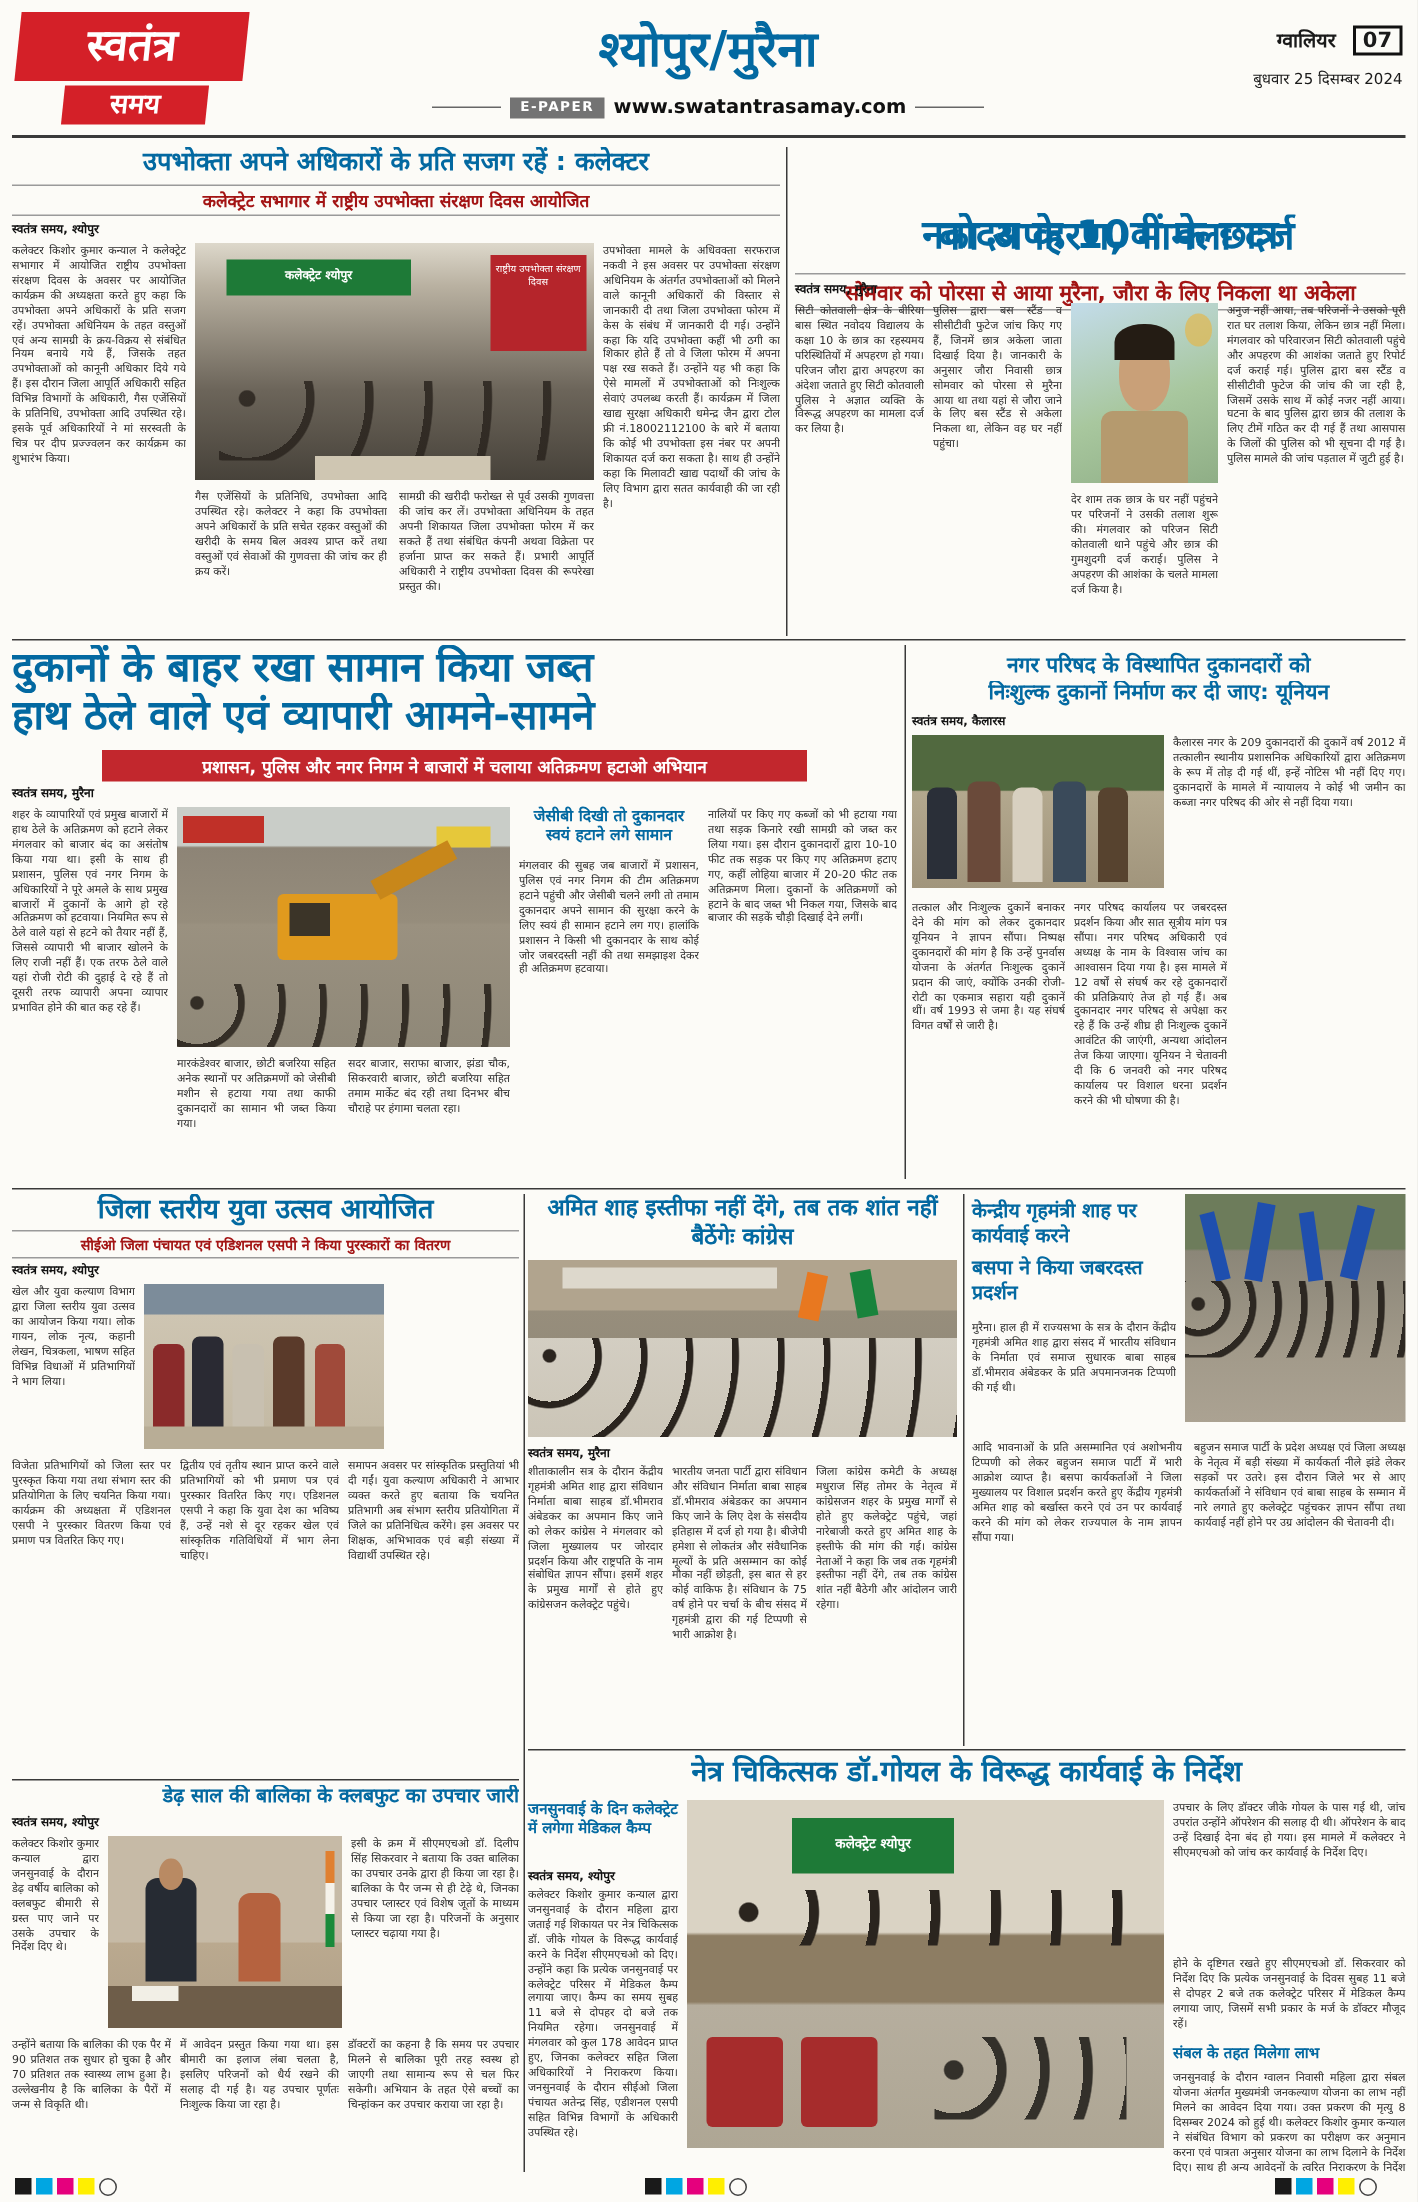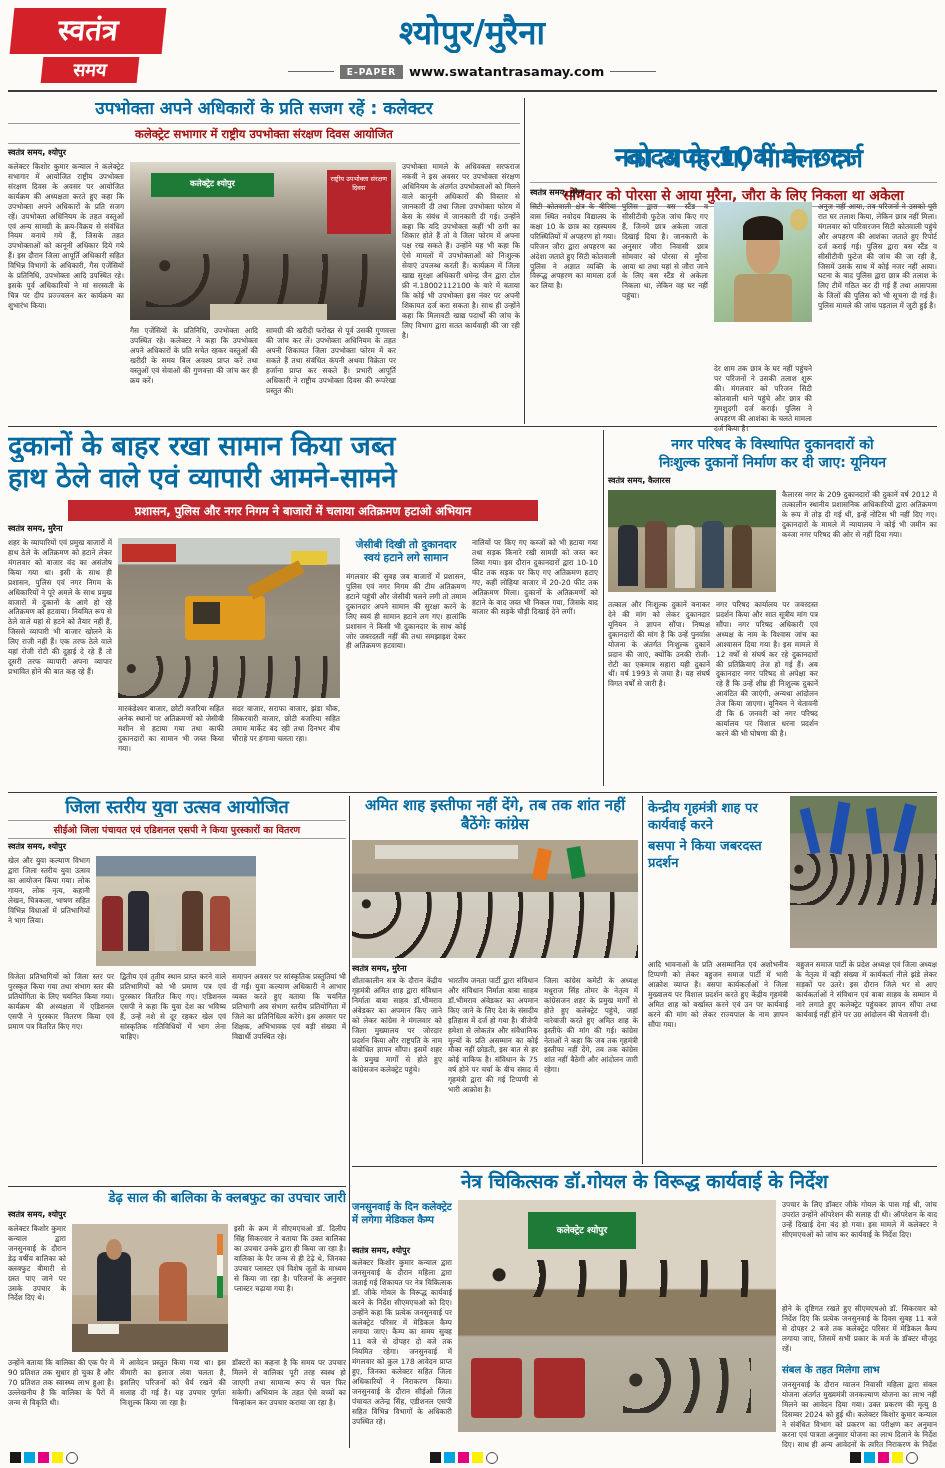--- a/index.html
+++ b/index.html
@@ -34,20 +34,25 @@
 
   <div class="abs hl ctr nowrap" style="left:272px;top:14px;width:400px;font-size:33px;">श्योपुर/मुरैना</div>
 
   <div class="abs" style="left:282px;top:64px;width:380px;display:flex;align-items:center;justify-content:center;gap:6px;">
     <div style="width:46px;height:1px;background:#666;"></div>
     <div style="background:#737373;color:#fff;font-size:9px;font-weight:bold;padding:2px 7px;letter-spacing:1px;">E-PAPER</div>
     <div style="font-size:13px;font-weight:bold;color:#111;">www.swatantrasamay.com</div>
     <div style="width:46px;height:1px;background:#666;"></div>
   </div>
 
+  <div class="abs" style="right:10px;top:16px;width:190px;text-align:right;">
+    <span style="font-size:13px;font-weight:bold;vertical-align:middle;">ग्वालियर</span>
+    <span style="display:inline-block;border:2px solid #111;font-size:14px;font-weight:bold;padding:0 5px;margin-left:6px;vertical-align:middle;">07</span>
+    <div style="font-size:10px;margin-top:8px;">बुधवार 25 दिसम्बर 2024</div>
+  </div>
 
   <div class="rule" style="left:8px;top:90px;width:929px;height:2px;"></div>
 
   <div class="abs" style="left:8px;top:98px;width:512px;height:324px;">
     <div class="hl ctr nowrap" style="font-size:17px;width:512px;">उपभोक्ता अपने अधिकारों के प्रति सजग रहें : कलेक्टर</div>
     <div class="abs rulebar ctr subred nowrap" style="left:0;top:25px;width:512px;font-size:11.5px;padding:2px 0;">कलेक्ट्रेट सभागार में राष्ट्रीय उपभोक्ता संरक्षण दिवस आयोजित</div>
     <div class="by" style="left:0;top:48px;">स्वतंत्र समय, श्योपुर</div>
 
     <div class="txt" style="left:0;top:64px;width:116px;height:258px;">कलेक्टर किशोर कुमार कन्याल ने कलेक्ट्रेट सभागार में आयोजित राष्ट्रीय उपभोक्ता संरक्षण दिवस के अवसर पर आयोजित कार्यक्रम की अध्यक्षता करते हुए कहा कि उपभोक्ता अपने अधिकारों के प्रति सजग रहें। उपभोक्ता अधिनियम के तहत वस्तुओं एवं अन्य सामग्री के क्रय-विक्रय से संबंधित नियम बनाये गये हैं, जिसके तहत उपभोक्ताओं को कानूनी अधिकार दिये गये हैं। इस दौरान जिला आपूर्ति अधिकारी सहित विभिन्न विभागों के अधिकारी, गैस एजेंसियों के प्रतिनिधि, उपभोक्ता आदि उपस्थित रहे। इसके पूर्व अधिकारियों ने मां सरस्वती के चित्र पर दीप प्रज्ज्वलन कर कार्यक्रम का शुभारंभ किया।</div>
 
@@ -74,21 +79,21 @@
     <div class="txt" style="left:0;top:104px;width:86px;height:218px;">सिटी कोतवाली क्षेत्र के बीरिया बास स्थित नवोदय विद्यालय के कक्षा 10 के छात्र का रहस्यमय परिस्थितियों में अपहरण हो गया। परिजन जौरा द्वारा अपहरण का अंदेशा जताते हुए सिटी कोतवाली पुलिस ने अज्ञात व्यक्ति के विरूद्ध अपहरण का मामला दर्ज कर लिया है।</div>
     <div class="txt" style="left:92px;top:104px;width:86px;height:218px;">पुलिस द्वारा बस स्टैंड व सीसीटीवी फुटेज जांच किए गए हैं, जिनमें छात्र अकेला जाता दिखाई दिया है। जानकारी के अनुसार जौरा निवासी छात्र सोमवार को पोरसा से मुरैना आया था तथा यहां से जौरा जाने के लिए बस स्टैंड से अकेला निकला था, लेकिन वह घर नहीं पहुंचा।</div>
 
     <div class="photo" style="left:184px;top:104px;width:98px;height:120px;background:linear-gradient(160deg,#c3dcea 0%,#a8c79e 55%,#8fae86 100%);">
       <div class="shape" style="left:20%;top:60%;width:60%;height:40%;background:#b59a6e;border-radius:8px 8px 0 0;"></div>
       <div class="shape" style="left:33%;top:18%;width:34%;height:42%;background:#c9a078;border-radius:45%;"></div>
       <div class="shape" style="left:30%;top:12%;width:40%;height:20%;background:#241c14;border-radius:50% 50% 0 0;"></div>
       <div class="shape" style="right:4%;top:6%;width:18%;height:18%;background:#e2b84e;border-radius:50%;opacity:.7;"></div>
     </div>
 
-    <div class="txt" style="left:184px;top:230px;width:98px;height:92px;margin-top:36px;">देर शाम तक छात्र के घर नहीं पहुंचने पर परिजनों ने उसकी तलाश शुरू की। मंगलवार को परिजन सिटी कोतवाली थाने पहुंचे और छात्र की गुमशुदगी दर्ज कराई। पुलिस ने अपहरण की आशंका के चलते मामला दर्ज किया है।</div>
+    <div class="txt" style="left:184px;top:230px;width:98px;height:92px;">देर शाम तक छात्र के घर नहीं पहुंचने पर परिजनों ने उसकी तलाश शुरू की। मंगलवार को परिजन सिटी कोतवाली थाने पहुंचे और छात्र की गुमशुदगी दर्ज कराई। पुलिस ने अपहरण की आशंका के चलते मामला दर्ज किया है।</div>
     <div class="txt" style="left:288px;top:104px;width:119px;height:218px;">अनुज नहीं आया, तब परिजनों ने उसको पूरी रात घर तलाश किया, लेकिन छात्र नहीं मिला। मंगलवार को परिवारजन सिटी कोतवाली पहुंचे और अपहरण की आशंका जताते हुए रिपोर्ट दर्ज कराई गई। पुलिस द्वारा बस स्टैंड व सीसीटीवी फुटेज की जांच की जा रही है, जिसमें उसके साथ में कोई नजर नहीं आया। घटना के बाद पुलिस द्वारा छात्र की तलाश के लिए टीमें गठित कर दी गई हैं तथा आसपास के जिलों की पुलिस को भी सूचना दी गई है। पुलिस मामले की जांच पड़ताल में जुटी हुई है।</div>
   </div>
 
   <div class="rule" style="left:8px;top:426px;width:929px;height:1px;"></div>
 
   <div class="abs" style="left:8px;top:430px;width:590px;height:356px;">
     <div class="hl nowrap" style="font-size:27px;width:590px;">दुकानों के बाहर रखा सामान किया जब्त</div>
     <div class="abs hl nowrap" style="left:0;top:32px;font-size:27px;width:590px;">हाथ ठेले वाले एवं व्यापारी आमने-सामने</div>
     <div class="abs redbar ctr nowrap" style="left:60px;top:70px;width:470px;font-size:11.5px;padding:3px 0;">प्रशासन, पुलिस और नगर निगम ने बाजारों में चलाया अतिक्रमण हटाओ अभियान</div>
     <div class="by" style="left:0;top:92px;">स्वतंत्र समय, मुरैना</div>
@@ -184,20 +189,21 @@
     <div class="abs hl" style="left:0;top:42px;font-size:13px;width:136px;line-height:1.3;">बसपा ने किया जबरदस्त प्रदर्शन</div>
 
     <div class="photo" style="left:142px;top:0;width:147px;height:152px;background:linear-gradient(180deg,#6d7c5b 0%,#6d7c5b 24%,#8b8678 25%,#a29a8a 70%,#aba292 100%);">
       <div class="shape" style="left:10%;top:8%;width:7%;height:30%;background:#1f4fae;transform:rotate(-14deg);"></div>
       <div class="shape" style="left:30%;top:4%;width:8%;height:34%;background:#1f4fae;transform:rotate(10deg);"></div>
       <div class="shape" style="left:54%;top:8%;width:7%;height:30%;background:#1f4fae;transform:rotate(-8deg);"></div>
       <div class="shape" style="left:74%;top:5%;width:8%;height:32%;background:#1f4fae;transform:rotate(14deg);"></div>
       <div class="shape" style="left:0;top:38%;width:100%;height:34%;background:repeating-radial-gradient(circle at 6% 30%, #2d2822 0 4px, rgba(0,0,0,0) 5px 12%);"></div>
     </div>
 
+    <div class="txt" style="left:0;top:84px;width:136px;height:74px;">मुरैना। हाल ही में राज्यसभा के सत्र के दौरान केंद्रीय गृहमंत्री अमित शाह द्वारा संसद में भारतीय संविधान के निर्माता एवं समाज सुधारक बाबा साहब डॉ.भीमराव अंबेडकर के प्रति अपमानजनक टिप्पणी की गई थी।</div>
     <div class="txt" style="left:0;top:164px;width:140px;height:200px;">आदि भावनाओं के प्रति असम्मानित एवं अशोभनीय टिप्पणी को लेकर बहुजन समाज पार्टी में भारी आक्रोश व्याप्त है। बसपा कार्यकर्ताओं ने जिला मुख्यालय पर विशाल प्रदर्शन करते हुए केंद्रीय गृहमंत्री अमित शाह को बर्खास्त करने एवं उन पर कार्यवाई करने की मांग को लेकर राज्यपाल के नाम ज्ञापन सौंपा गया।</div>
     <div class="txt" style="left:148px;top:164px;width:141px;height:200px;">बहुजन समाज पार्टी के प्रदेश अध्यक्ष एवं जिला अध्यक्ष के नेतृत्व में बड़ी संख्या में कार्यकर्ता नीले झंडे लेकर सड़कों पर उतरे। इस दौरान जिले भर से आए कार्यकर्ताओं ने संविधान एवं बाबा साहब के सम्मान में नारे लगाते हुए कलेक्ट्रेट पहुंचकर ज्ञापन सौंपा तथा कार्यवाई नहीं होने पर उग्र आंदोलन की चेतावनी दी।</div>
   </div>
 
   <div class="rule" style="left:8px;top:1186px;width:338px;height:1px;"></div>
 
   <div class="abs" style="left:8px;top:1190px;width:338px;height:258px;">
     <div class="hl ctr nowrap" style="font-size:13px;width:338px;text-align:right;">डेढ़ साल की बालिका के क्लबफुट का उपचार जारी</div>
     <div class="by" style="left:0;top:18px;">स्वतंत्र समय, श्योपुर</div>
 

